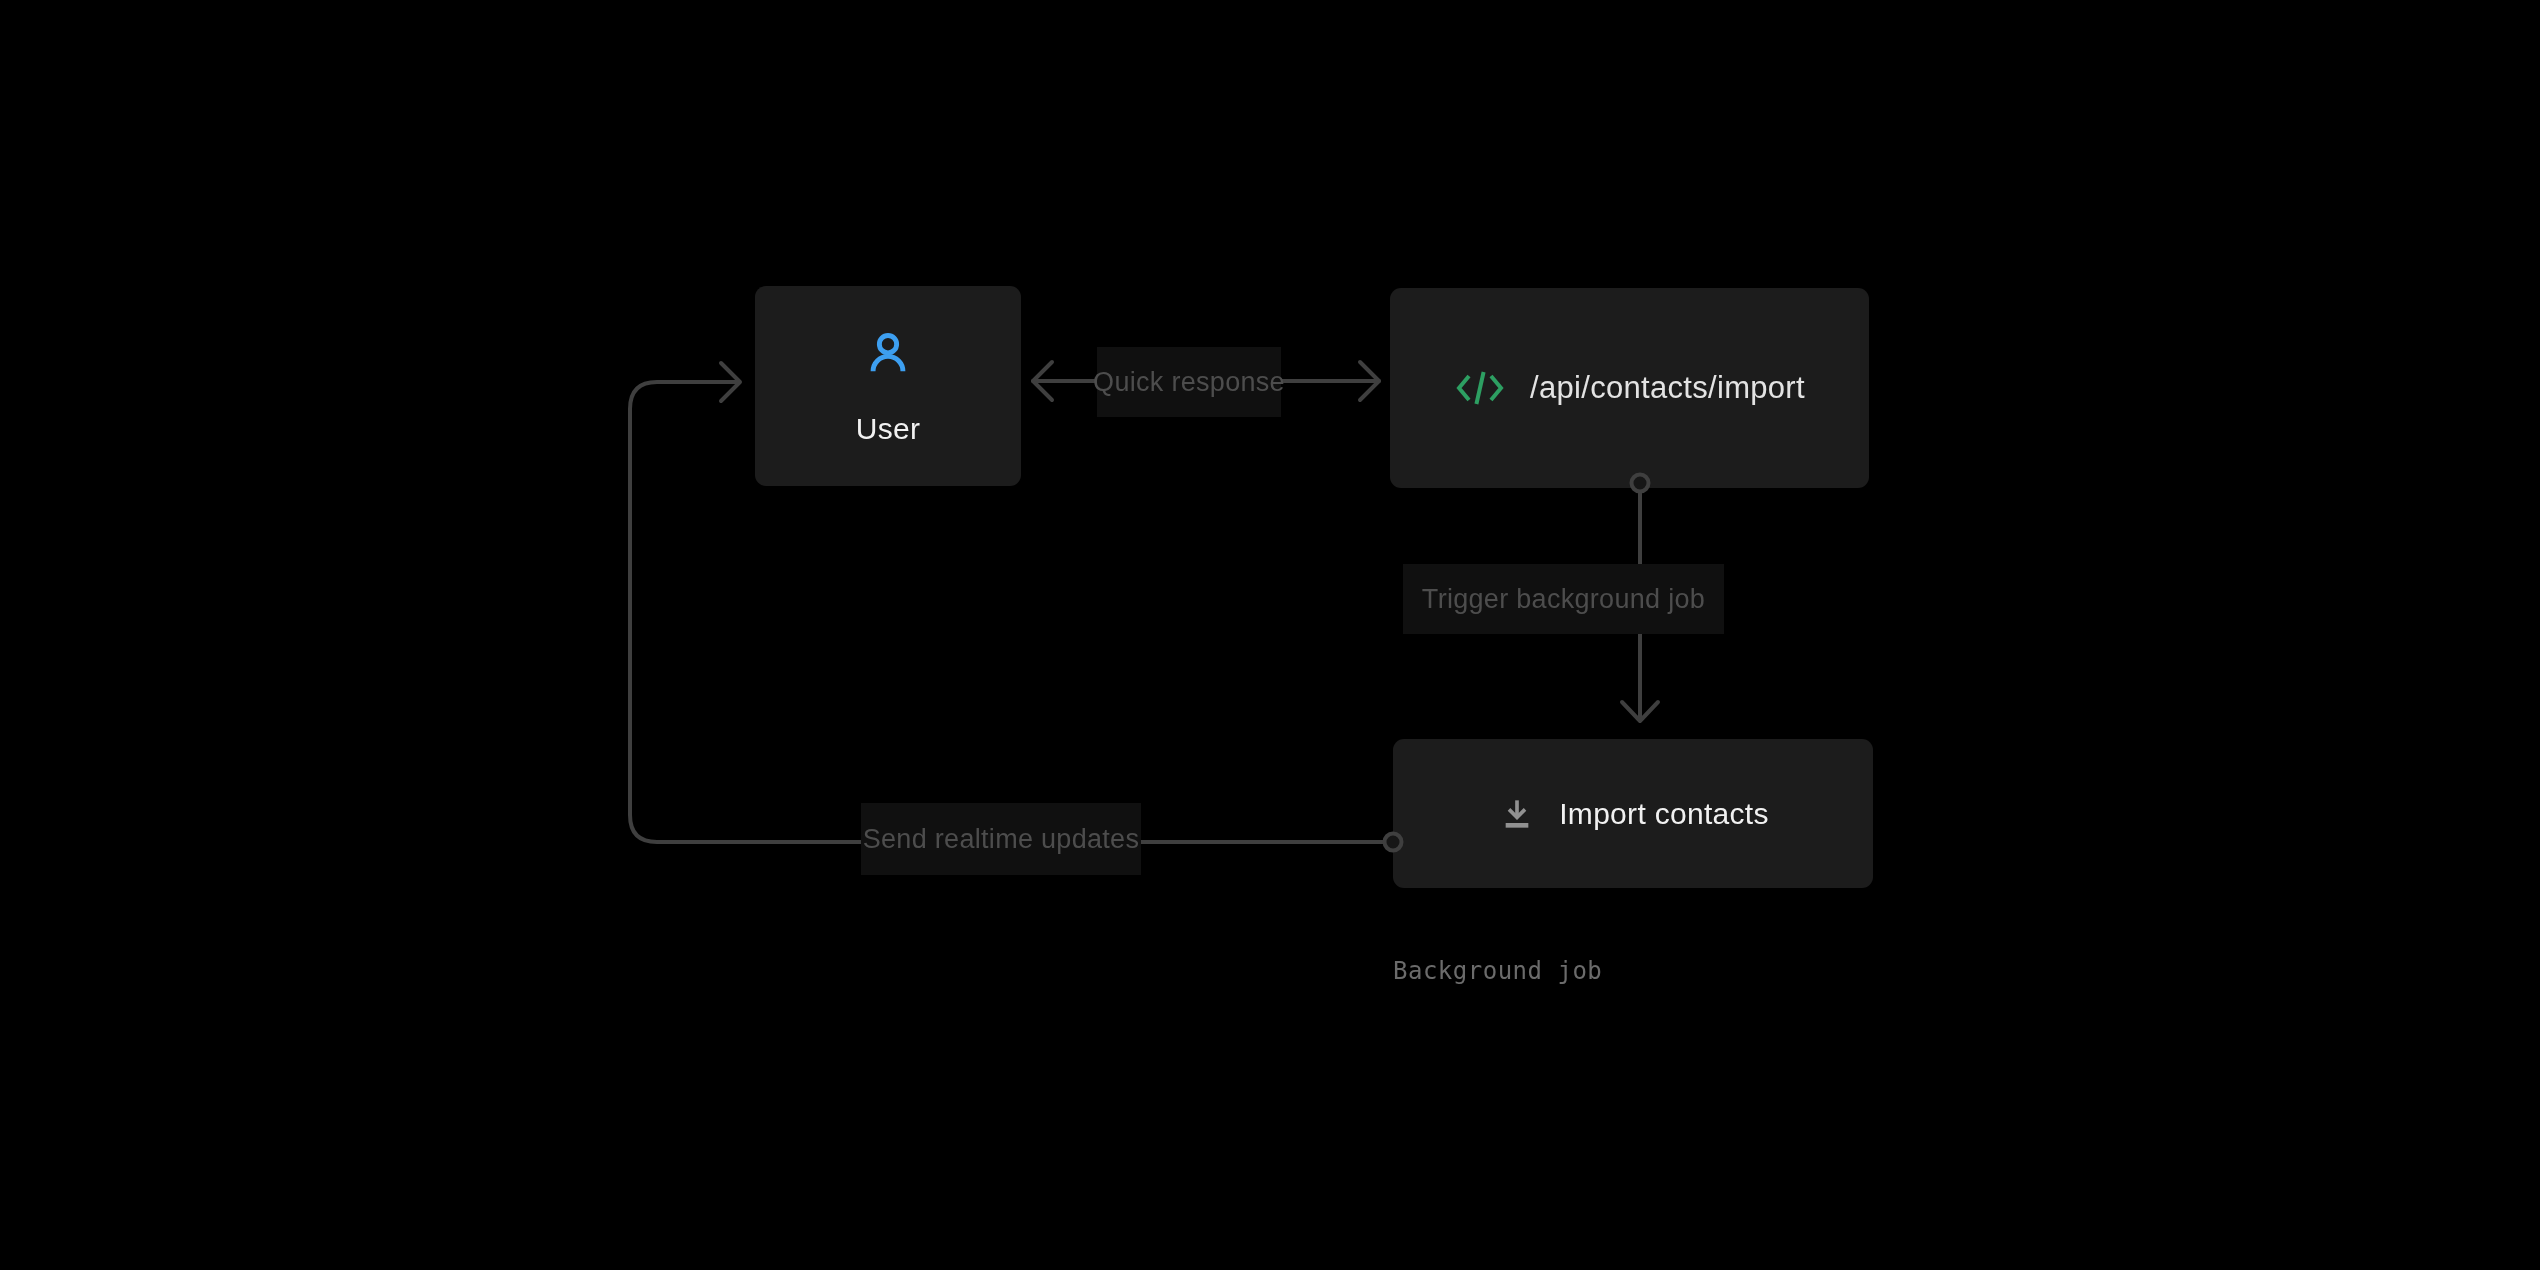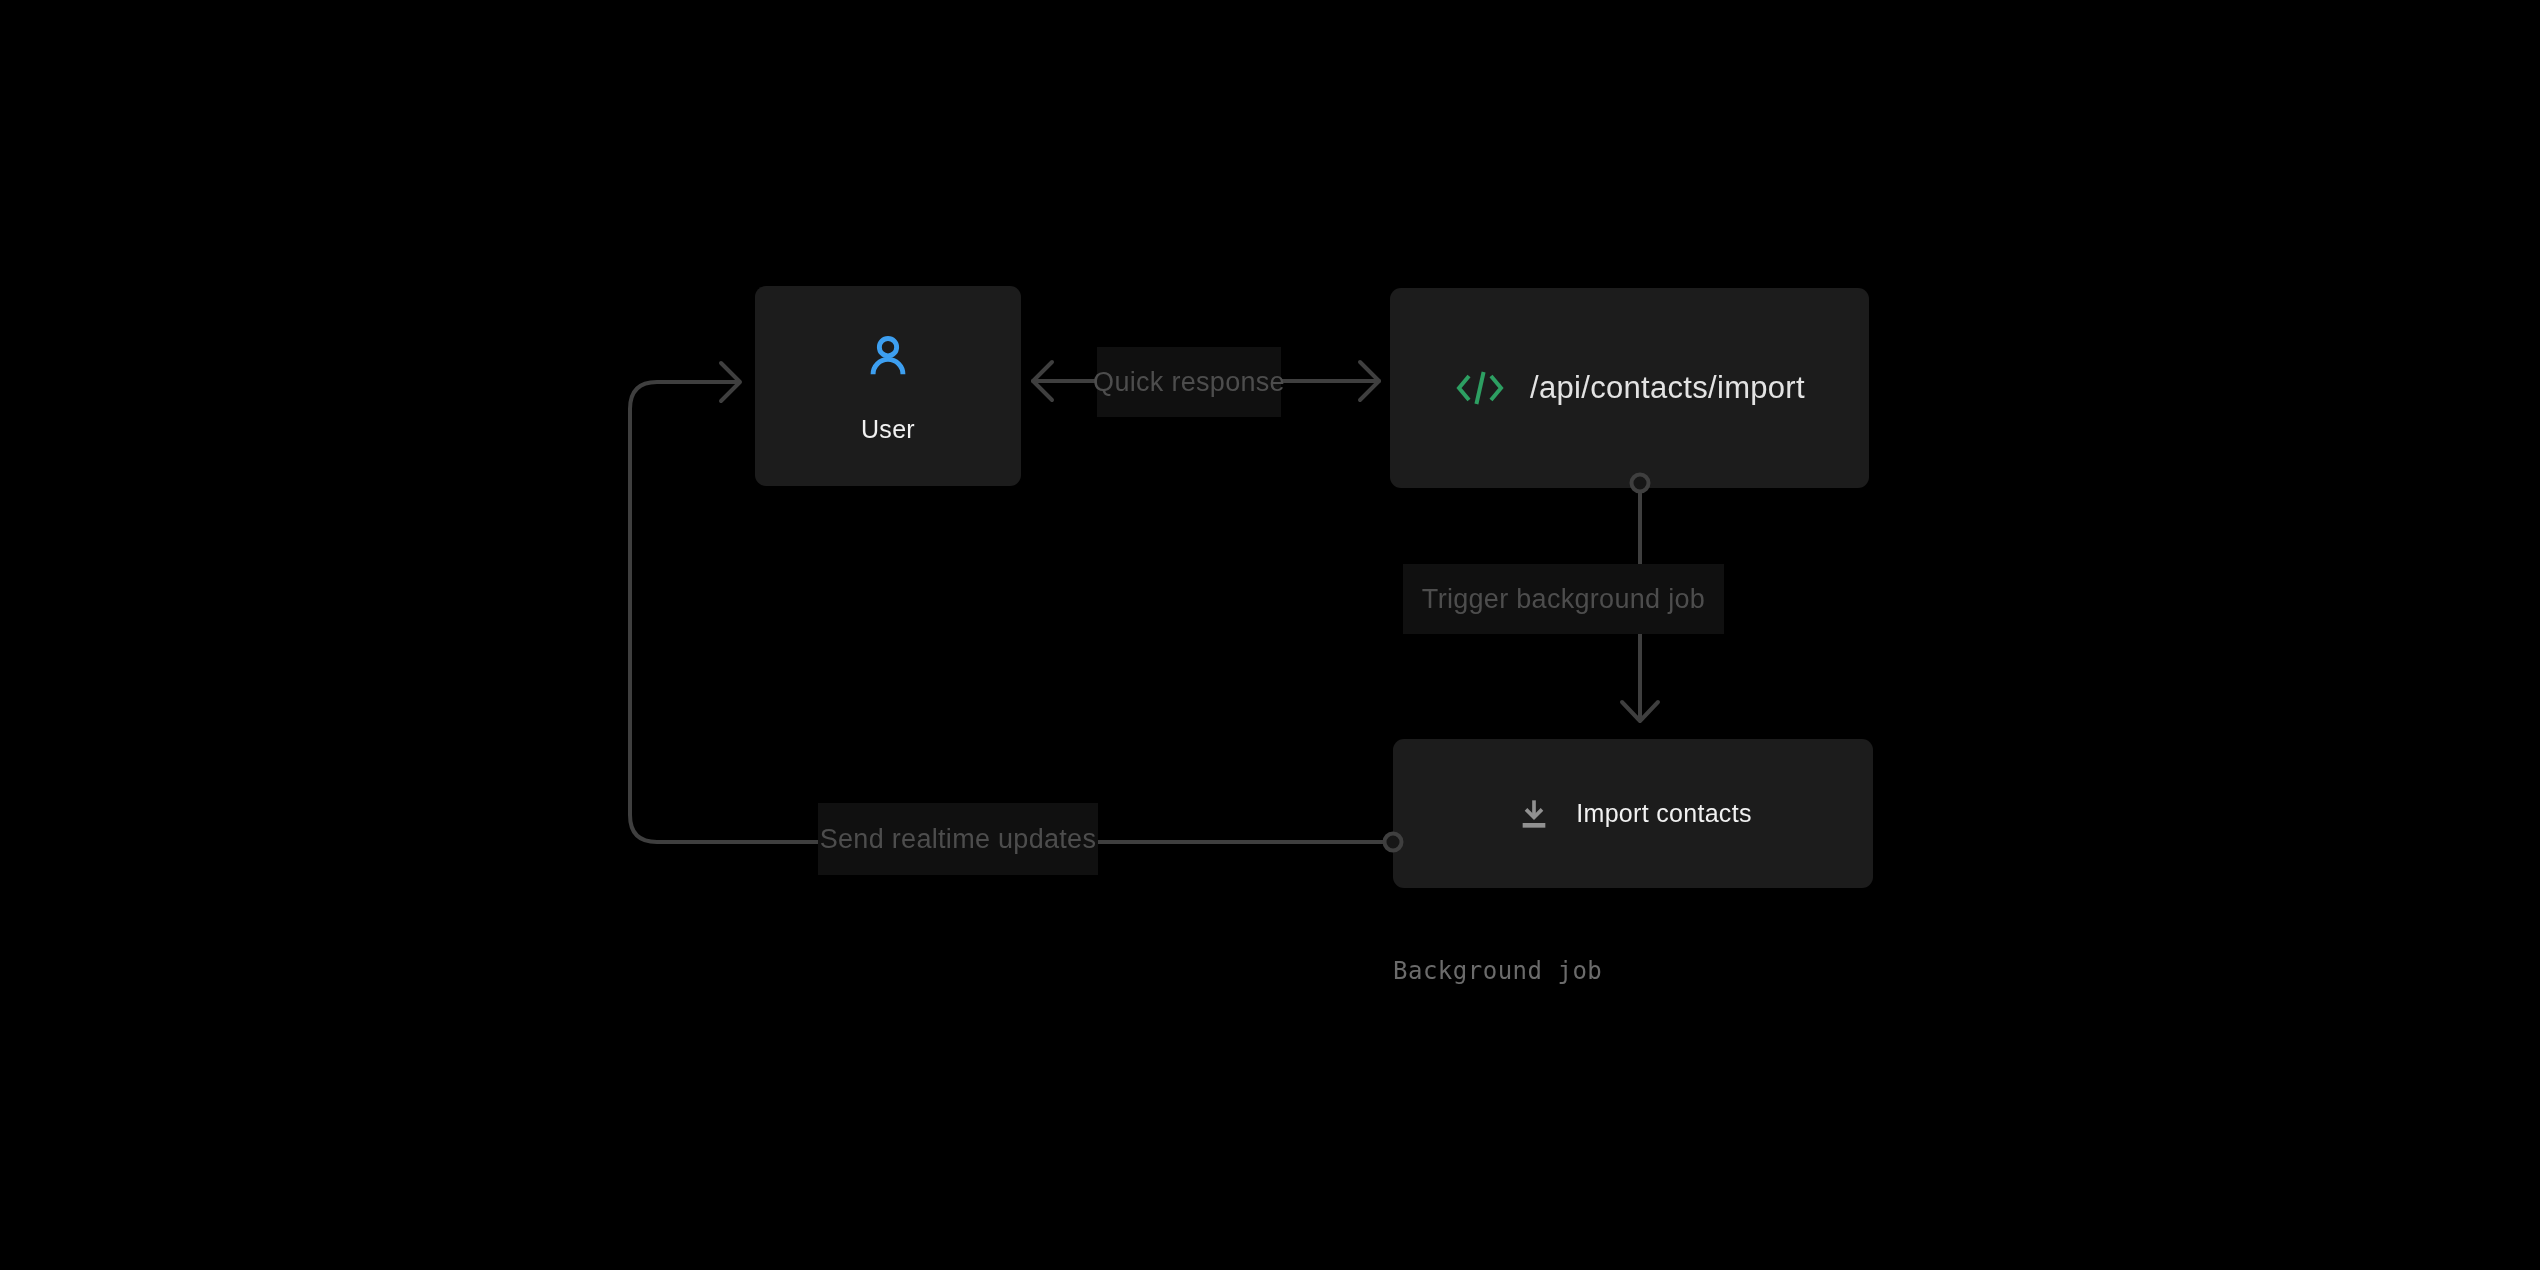--- a/index.html
+++ b/index.html
@@ -53,21 +53,21 @@
   .node-api {
     left: 1390px; top: 281px; width: 479px; height: 200px;
     gap: 24px;
     margin-top: 7px;
   }
   .node-import {
     left: 1393px; top: 739px; width: 480px; height: 149px;
     gap: 22px;
   }
   .node-label {
-    font-size: 25px;
+    font-size: 30px;
     letter-spacing: 0.3px;
     white-space: nowrap;
   }
   .node-api .node-label {
     font-size: 31px;
     color: var(--api-text, #e3e3e3);
   }
   .icon {
     display: block;
     fill: none;
@@ -83,21 +83,21 @@
     color: var(--chip-text, #4d4d4d);
     display: flex;
     align-items: center;
     justify-content: center;
     font-size: 27px;
     letter-spacing: 0.3px;
     white-space: nowrap;
   }
   .chip-quick    { left: 1097px; top: 347px; width: 184px; height: 70px; }
   .chip-trigger  { left: 1403px; top: 564px; width: 321px; height: 70px; }
-  .chip-realtime { left: 818px;  top: 803px; width: 280px; height: 72px; }
+  .chip-realtime { left: 861px;  top: 803px; width: 280px; height: 72px; }
   .annotation {
     position: absolute;
     z-index: 1;
     left: 1393px;
     top: 957px;
     width: 480px;
     text-align: left;
     font-family: "DejaVu Sans Mono", monospace;
     font-size: 24px;
     letter-spacing: 0.5px;

